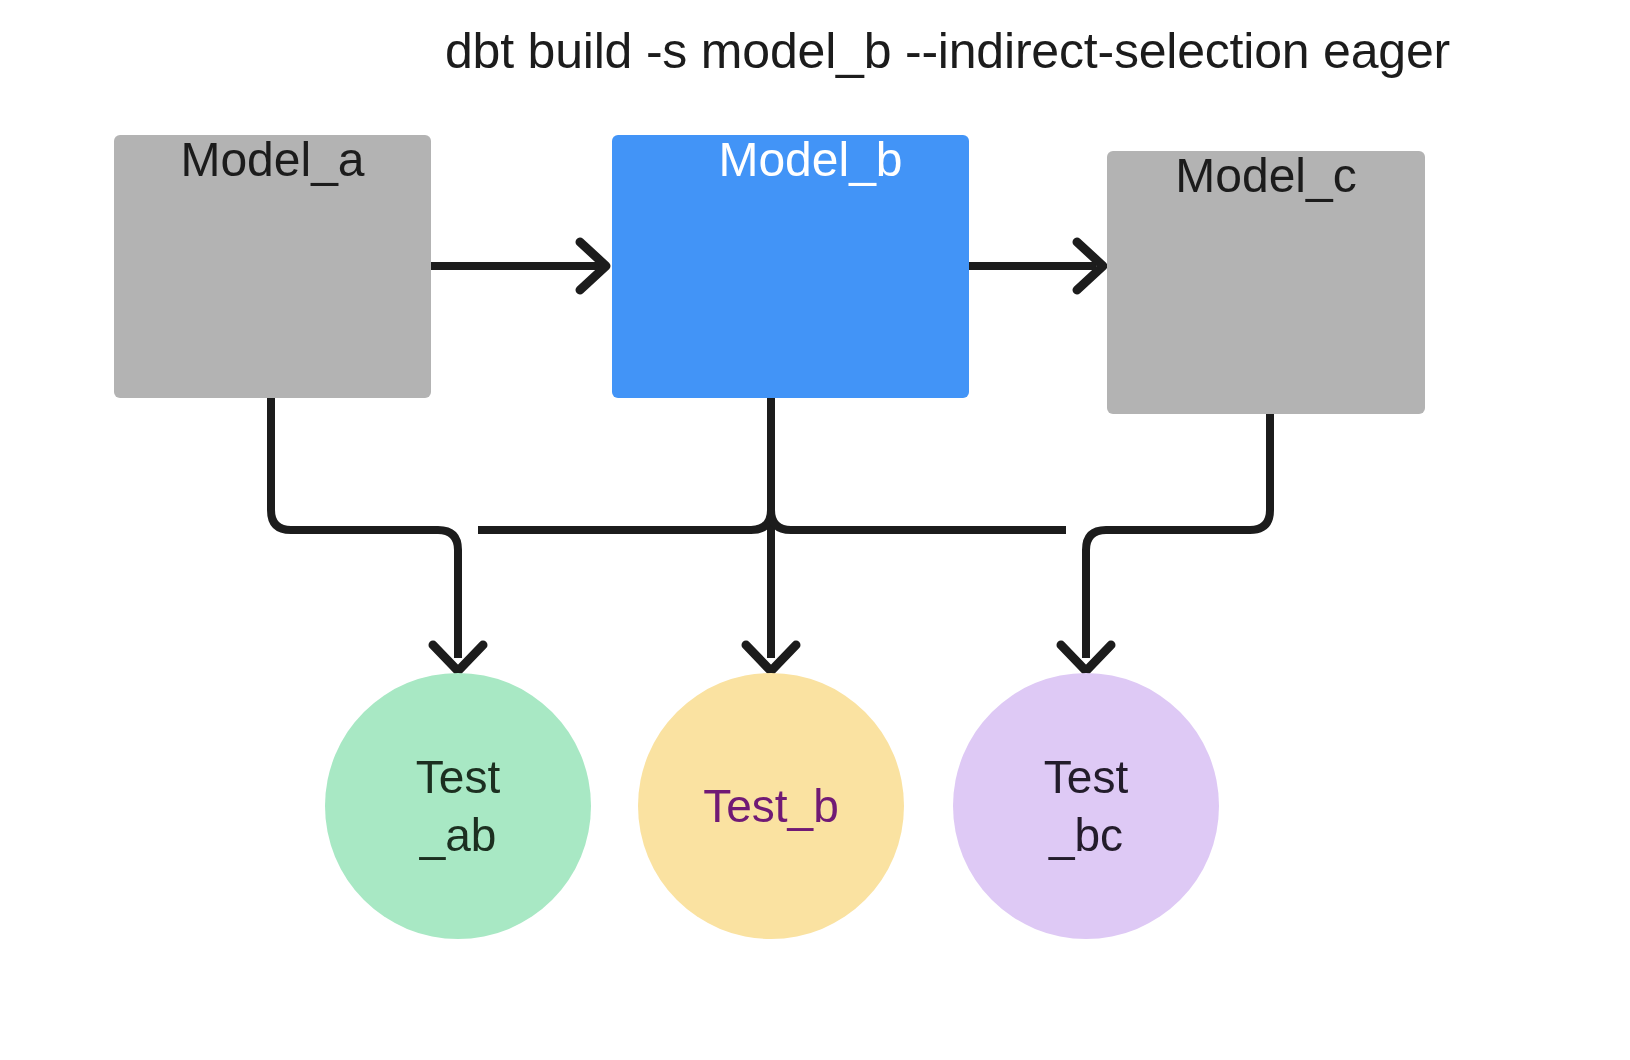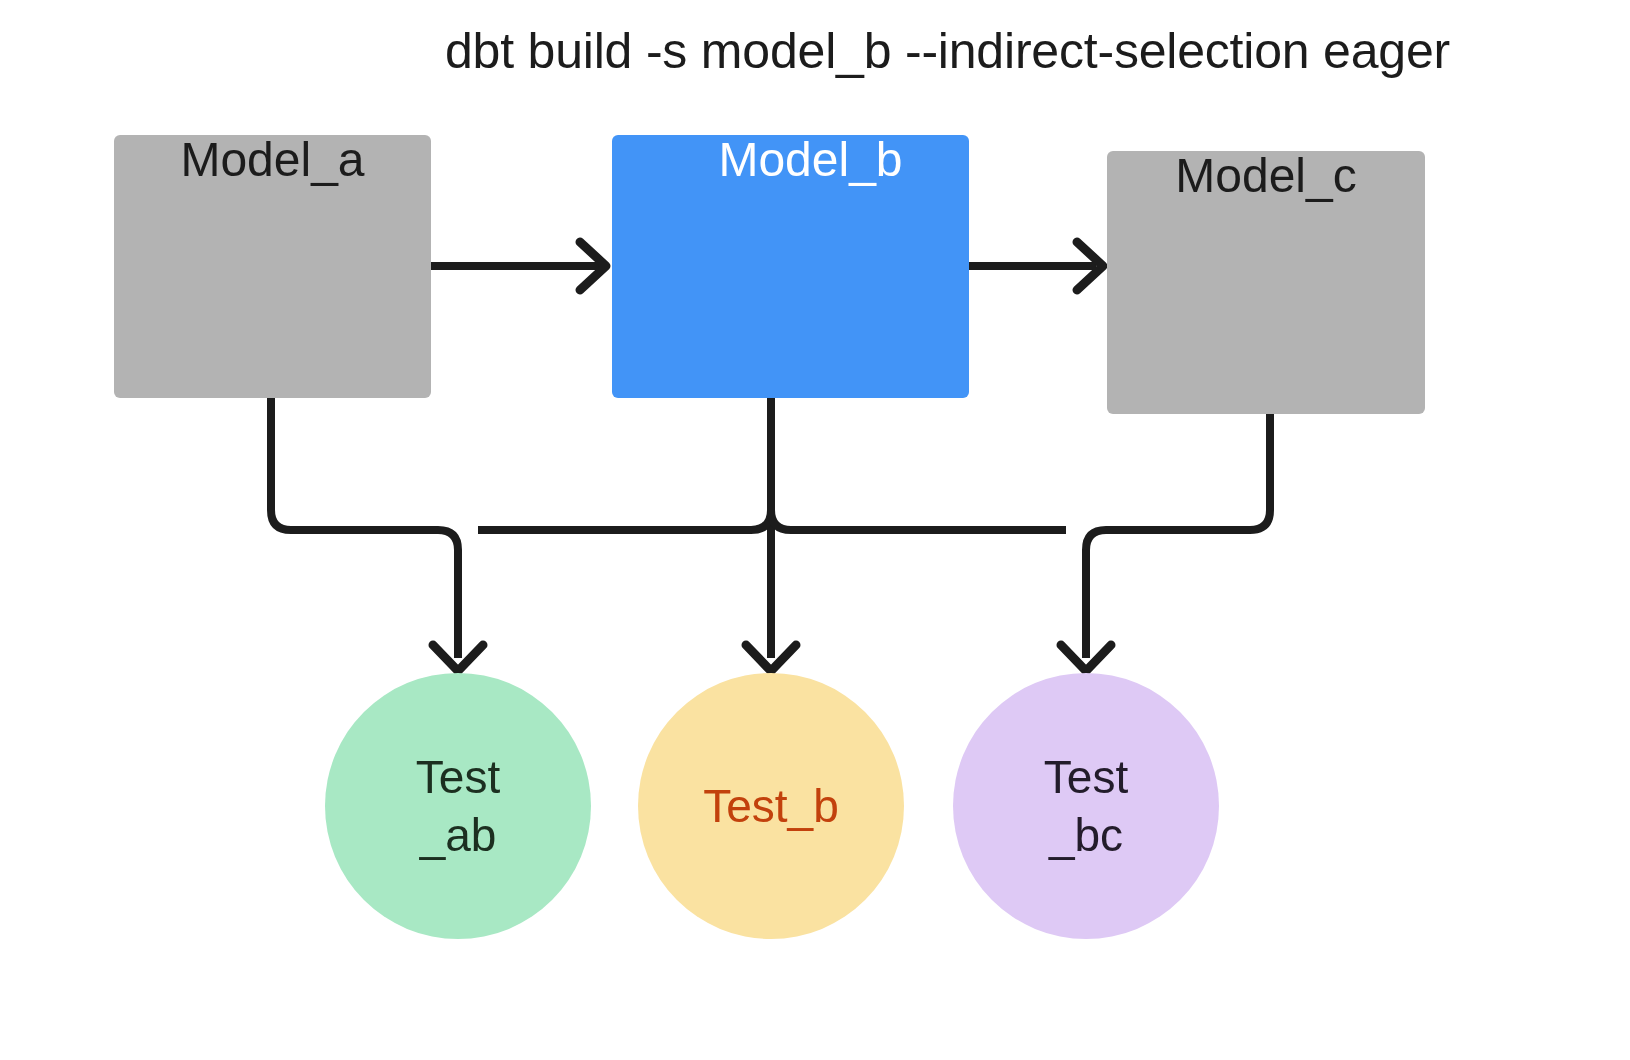--- a/index.html
+++ b/index.html
@@ -104,21 +104,21 @@
 
   <div class="model-node" style="left:1107px; top:135px; width:318px; height:263px; background:#b3b3b3; color:#1c1c1c;margin-top:16px;">
     <span>Model_c</span>
   </div>
 
   <div class="test-node" style="left:325px; top:673px; width:266px; height:266px; background:#a8e8c4; color:#1c2f20;">
     <span class="line-1">Test</span>
     <span class="line-2">_ab</span>
   </div>
 
-  <div class="test-node single" style="left:638px; top:673px; width:266px; height:266px; background:#fae2a1; color:#c2410c;">
+  <div class="test-node single" style="left:638px; top:673px; width:266px; height:266px; background:#fae2a1; color:#701a75;">
     <span class="line-1">Test_b</span>
 
   </div>
 
   <div class="test-node" style="left:953px; top:673px; width:266px; height:266px; background:#dec9f5; color:#231c2b;">
     <span class="line-1">Test</span>
     <span class="line-2">_bc</span>
   </div>
 
 </div>

